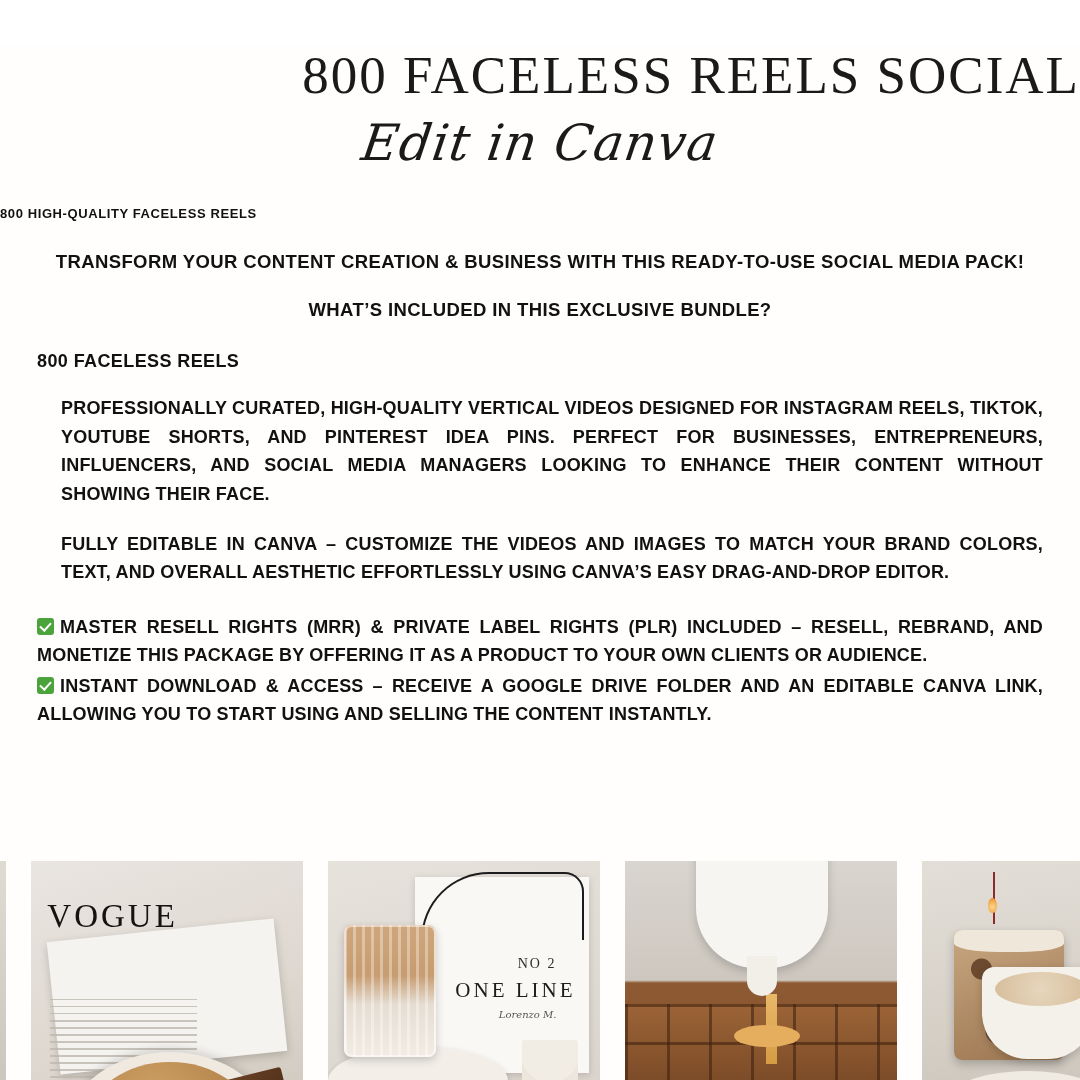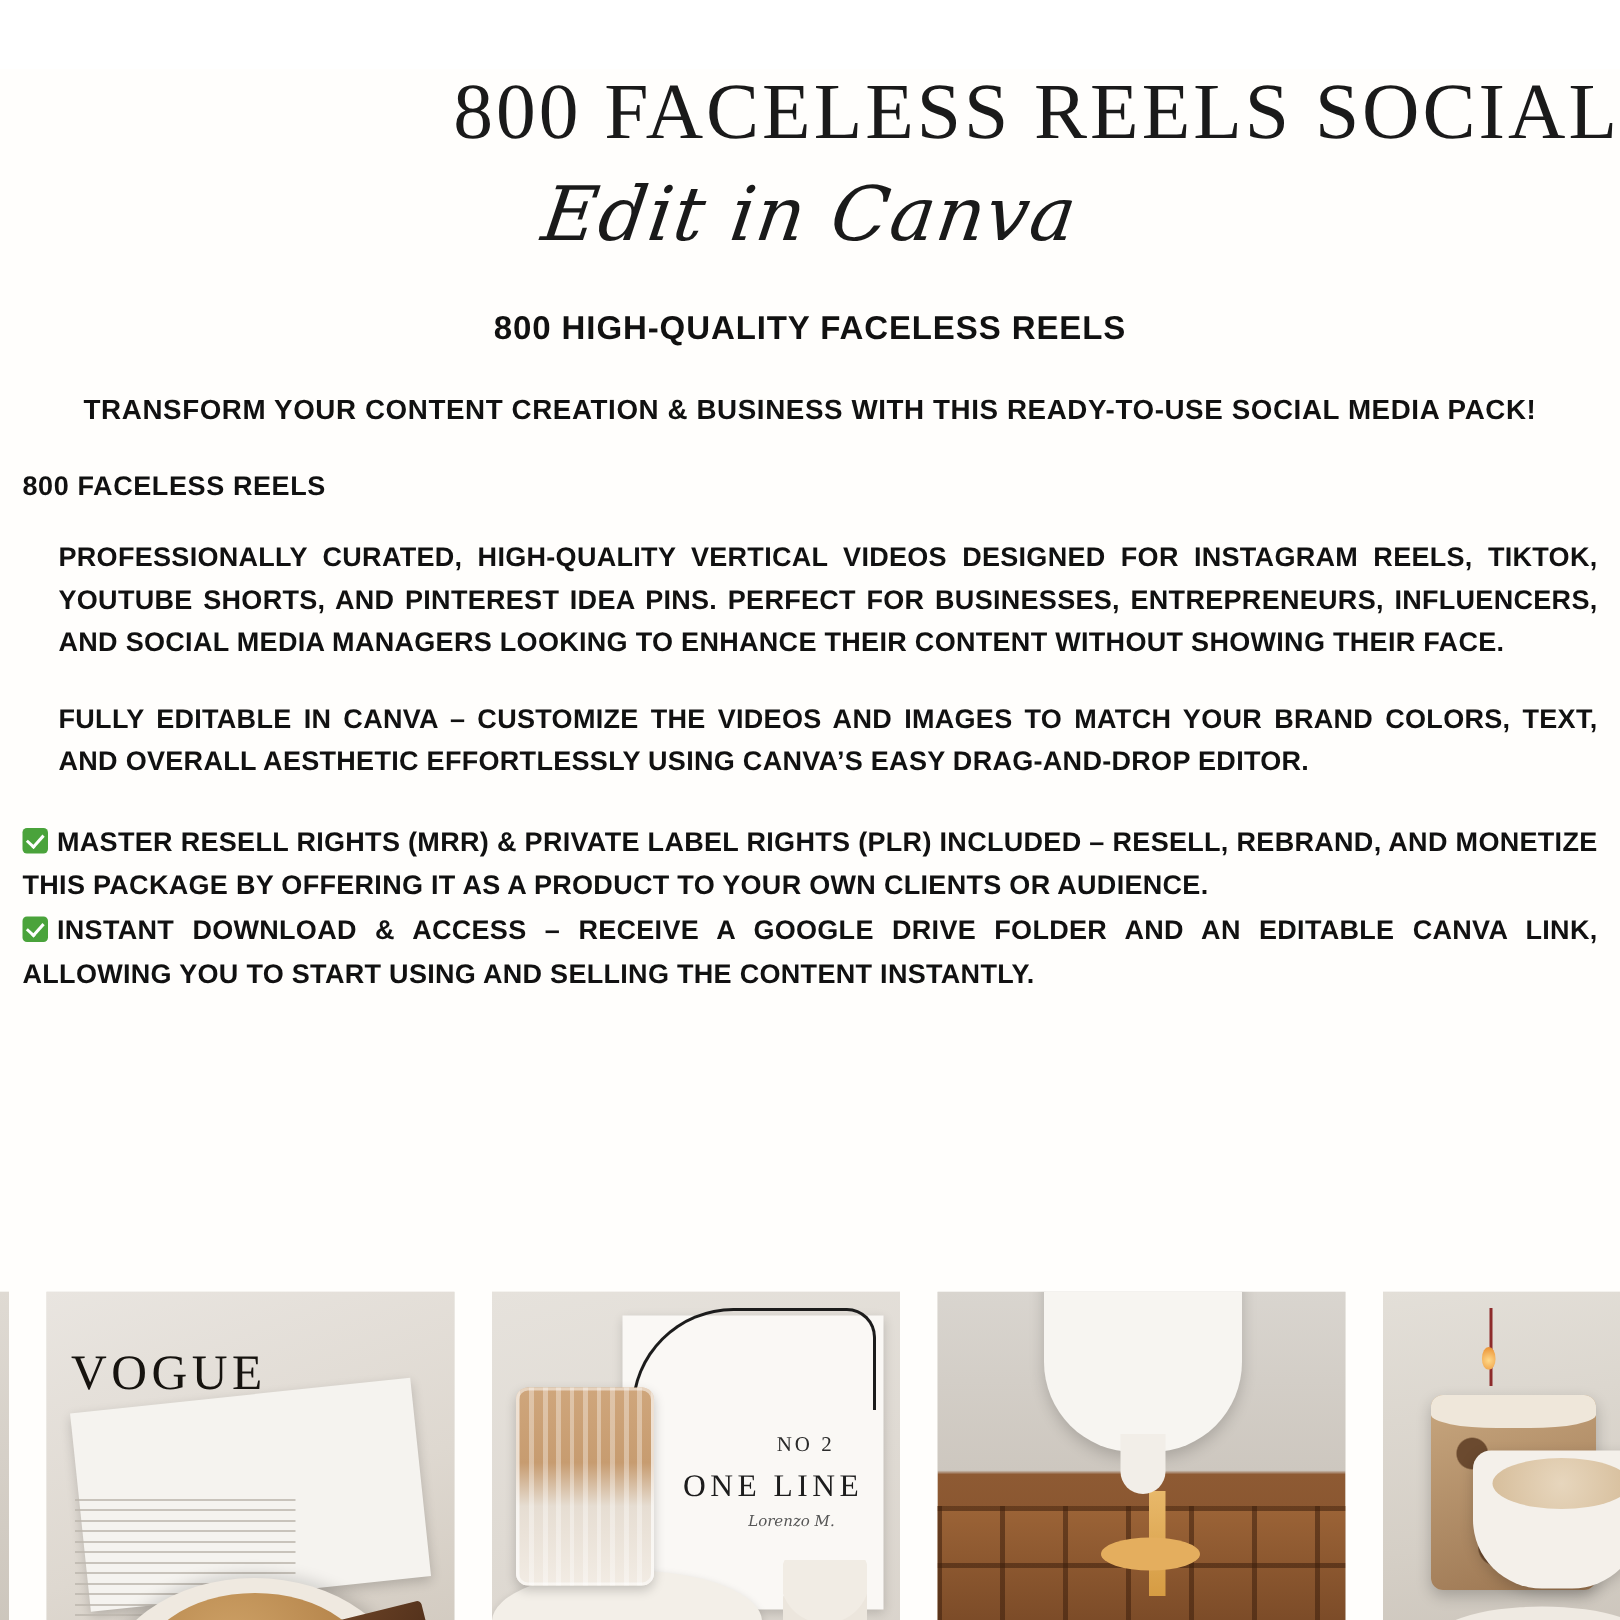--- a/index.html
+++ b/index.html
@@ -34,22 +34,22 @@
     font-size: 50px;
     text-align: center;
     color: #1a1a1a;
     font-weight: 400;
     letter-spacing: 1px;
     margin-top: 10px;
     transform: skewX(-8deg);
   }
 
   .subtitle {
-    text-align: center;
-    font-size: 22px;
+    text-align: left;
+    font-size: 13px;
     font-weight: bold;
     letter-spacing: 0.6px;
     color: #111;
     margin-top: 34px;
   }
   .tagline {
     text-align: center;
     font-size: 18.5px;
     font-weight: bold;
     letter-spacing: 0.4px;
@@ -60,21 +60,21 @@
   .question {
     text-align: center;
     font-size: 18.5px;
     font-weight: bold;
     letter-spacing: 0.4px;
     color: #111;
     margin-top: 26px;
   }
 
   .body-wrap {
-    padding: 0 15px;
+    padding: 0 37px;
   }
   .section-head {
     font-size: 18px;
     font-weight: bold;
     letter-spacing: 0.4px;
     color: #111;
     margin-top: 30px;
   }
   .para {
     font-size: 18px;
@@ -294,20 +294,21 @@
 </head>
 <body>
 
 <div class="page">
 
   <h1 class="title-main">800 FACELESS REELS SOCIAL</h1>
   <div class="title-script">Edit in Canva</div>
 
   <div class="subtitle">800 HIGH-QUALITY FACELESS REELS</div>
   <div class="tagline">TRANSFORM YOUR CONTENT CREATION &amp; BUSINESS WITH THIS READY-TO-USE SOCIAL MEDIA PACK!</div>
+  <div class="question">WHAT’S INCLUDED IN THIS EXCLUSIVE BUNDLE?</div>
 
   <div class="body-wrap">
     <div class="section-head">800 FACELESS REELS</div>
 
     <p class="para">PROFESSIONALLY CURATED, HIGH-QUALITY VERTICAL VIDEOS DESIGNED FOR INSTAGRAM REELS, TIKTOK, YOUTUBE SHORTS, AND PINTEREST IDEA PINS. PERFECT FOR BUSINESSES, ENTREPRENEURS, INFLUENCERS, AND SOCIAL MEDIA MANAGERS LOOKING TO ENHANCE THEIR CONTENT WITHOUT SHOWING THEIR FACE.</p>
     <p class="para">FULLY EDITABLE IN CANVA – CUSTOMIZE THE VIDEOS AND IMAGES TO MATCH YOUR BRAND COLORS, TEXT, AND OVERALL AESTHETIC EFFORTLESSLY USING CANVA’S EASY DRAG-AND-DROP EDITOR.</p>
 
     <div class="bullets">
       <div class="bullet">
         <span class="check"></span><span>MASTER RESELL RIGHTS (MRR) &amp; PRIVATE LABEL RIGHTS (PLR) INCLUDED – RESELL, REBRAND, AND MONETIZE THIS PACKAGE BY OFFERING IT AS A PRODUCT TO YOUR OWN CLIENTS OR AUDIENCE.</span>

